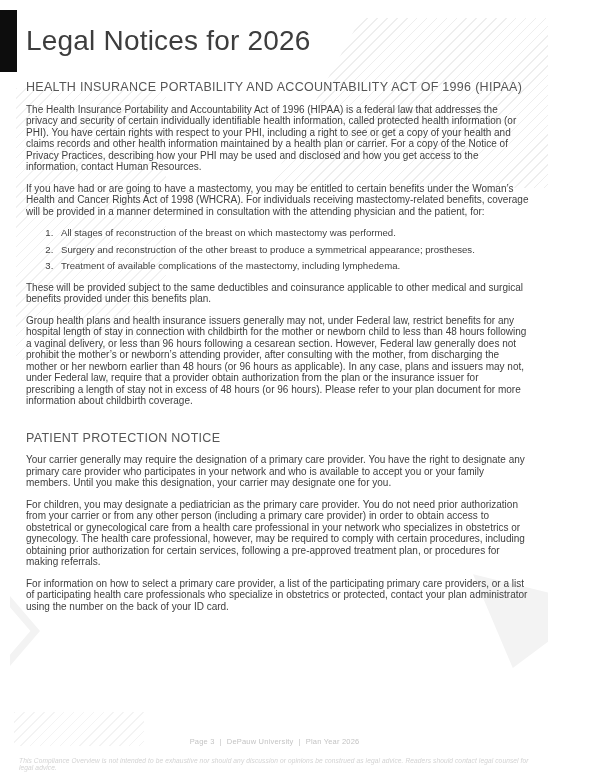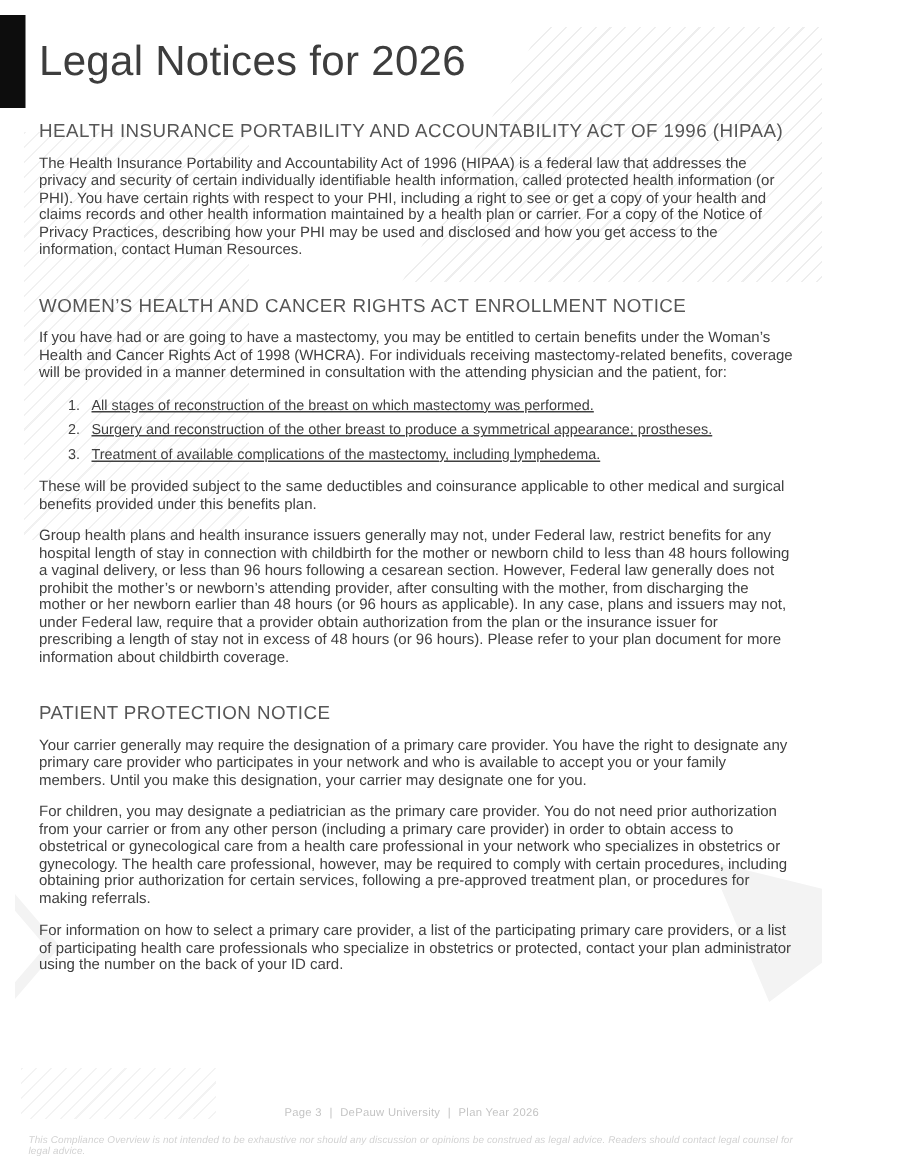--- a/index.html
+++ b/index.html
@@ -85,21 +85,20 @@
   .section ol {
     margin: 2px 0 10px 0;
     padding: 0 0 0 30px;
   }
   .section ol li {
     font-size: 9.6px;
     line-height: 11.5px;
     margin-bottom: 5px;
     padding-left: 5px;
     color: #404040;
-    text-decoration: underline;
   }
   
   .footer {
     position: absolute;
     left: 19px; right: 18px;
     top: 737px;
   }
   .footer-meta {
     font-size: 7.5px;
     color: #c4c4c4;
@@ -132,21 +131,20 @@
   </div>
 
   <div class="content">
 
     <div class="section first">
       <h2>HEALTH INSURANCE PORTABILITY AND ACCOUNTABILITY ACT OF 1996 (HIPAA)</h2>
       <p>The Health Insurance Portability and Accountability Act of 1996 (HIPAA) is a federal law that addresses the privacy and security of certain individually identifiable health information, called protected health information (or PHI). You have certain rights with respect to your PHI, including a right to see or get a copy of your health and claims records and other health information maintained by a health plan or carrier. For a copy of the Notice of Privacy Practices, describing how your PHI may be used and disclosed and how you get access to the information, contact Human Resources.</p>
     </div>
 
     <div class="section">
-      <h2>WOMEN’S HEALTH AND CANCER RIGHTS ACT ENROLLMENT NOTICE</h2>
       <p>If you have had or are going to have a mastectomy, you may be entitled to certain benefits under the Woman’s Health and Cancer Rights Act of 1998 (WHCRA). For individuals receiving mastectomy-related benefits, coverage will be provided in a manner determined in consultation with the attending physician and the patient, for:</p>
       <ol>
         <li>All stages of reconstruction of the breast on which mastectomy was performed.</li>
         <li>Surgery and reconstruction of the other breast to produce a symmetrical appearance; prostheses.</li>
         <li>Treatment of available complications of the mastectomy, including lymphedema.</li>
       </ol>
       <p>These will be provided subject to the same deductibles and coinsurance applicable to other medical and surgical benefits provided under this benefits plan.</p>
     </div>
 
     <div class="section">

